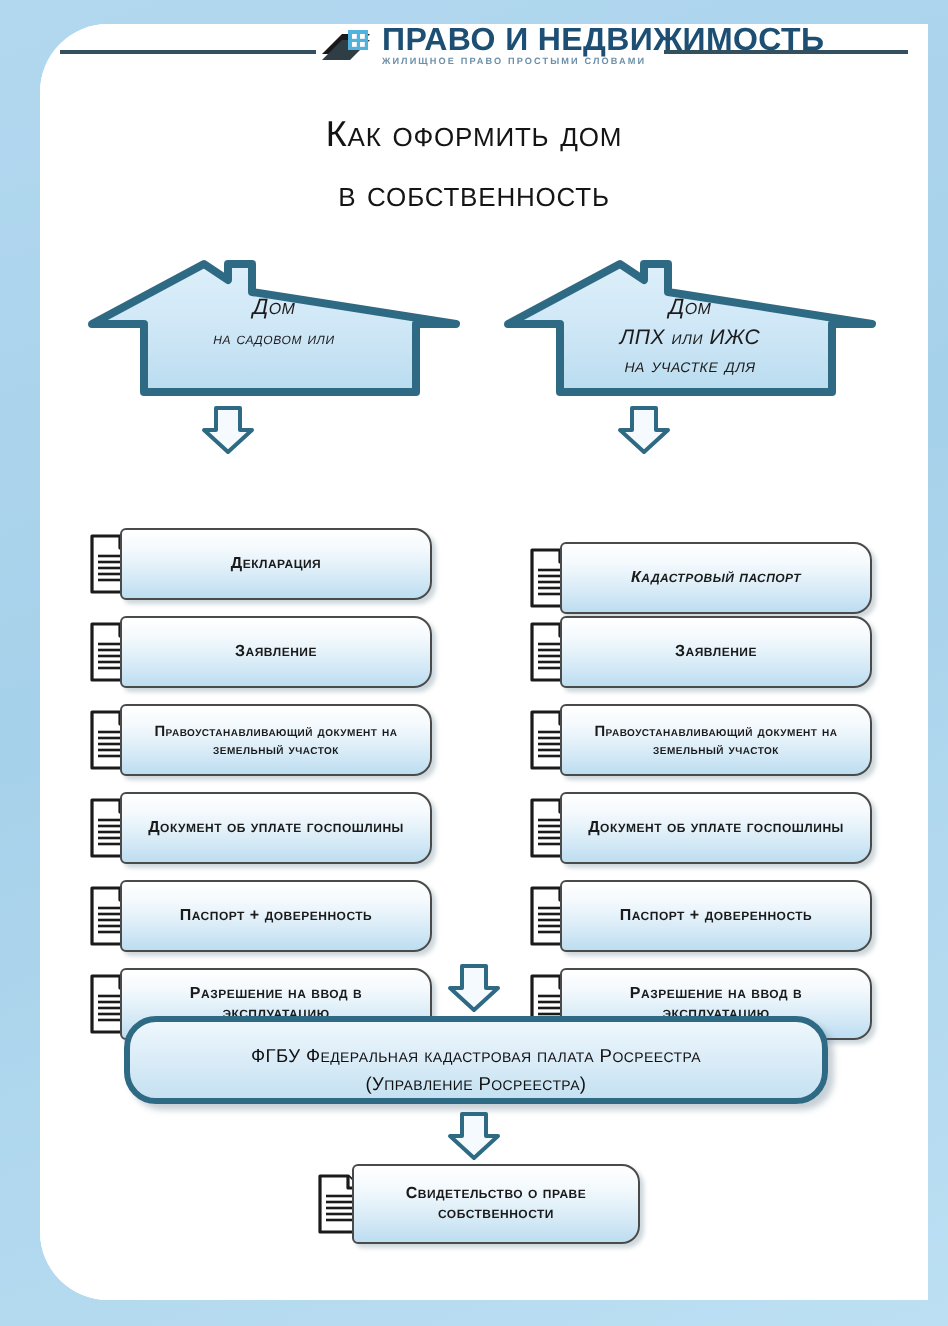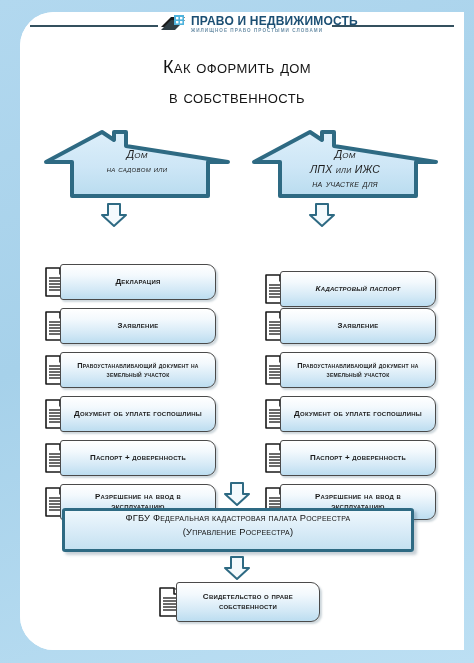--- a/index.html
+++ b/index.html
@@ -42,21 +42,21 @@
   .hline.right { left:332px; width:122px; }
 
   #logo {
     position:absolute; left:160px; top:8px;
     width:172px; height:32px;
     display:flex; align-items:center; gap:5px;
   }
   #logo-mark { width:26px; height:26px; flex:none; }
   #logo-text { display:flex; flex-direction:column; justify-content:center; }
   #logo-title {
-    font-size:12px; font-weight:bold; color:#1c4f73;
+    font-size:16px; font-weight:bold; color:#1c4f73;
     letter-spacing:.2px; line-height:12px; white-space:nowrap;
   }
   #logo-sub {
     font-size:4.6px; font-weight:bold; color:#6d90a8;
     letter-spacing:1.05px; line-height:7px; white-space:nowrap;
     text-transform:uppercase;
   }
 
   
   #title {
@@ -118,25 +118,25 @@
     font-variant:small-caps;
     font-weight:bold;
   }
   .docbox.lg span { font-size:8px; line-height:10px; }
 
   
   #rosreestr {
     position:absolute; left:62px; top:508px;
     width:352px; height:44px;
     border:3px solid #2e6a83;
-    border-radius:3px;
+    border-radius:16px;
     background:linear-gradient(to bottom,#eef7fc 0%,#dcedf8 45%,#c5e1f1 100%);
     box-shadow:3px 3px 3px rgba(70,100,120,.3);
     display:flex; flex-direction:column;
-    align-items:center; justify-content:flex-start;
+    align-items:center; justify-content:flex-end;
   }
   #rosreestr span {
     display:block; text-align:center;
     font-size:9.3px; line-height:14px; color:#111;
     font-variant:small-caps; letter-spacing:.2px;
   }
 
   
   #final {
     position:absolute; left:152px; top:582px;

